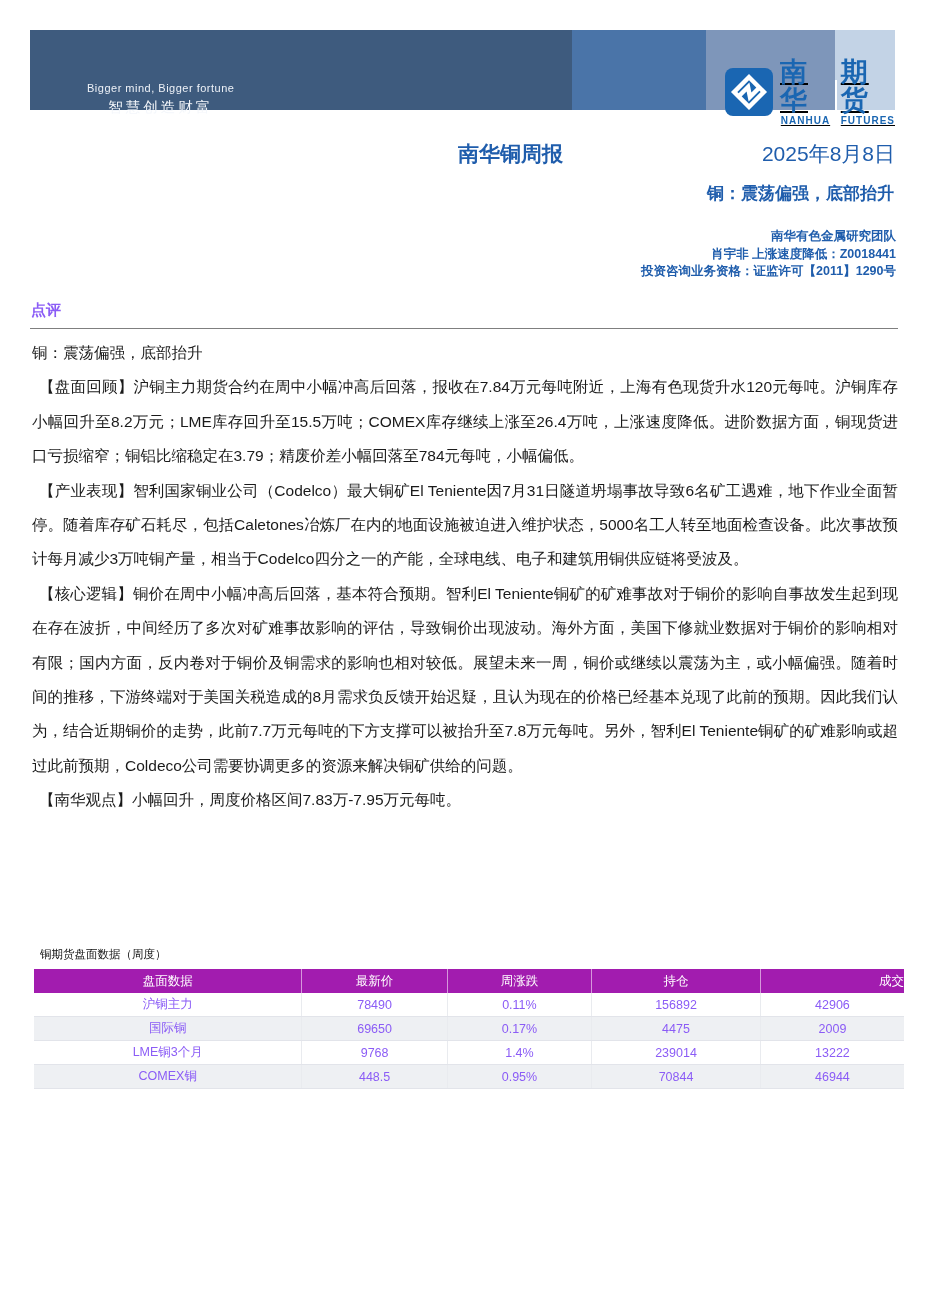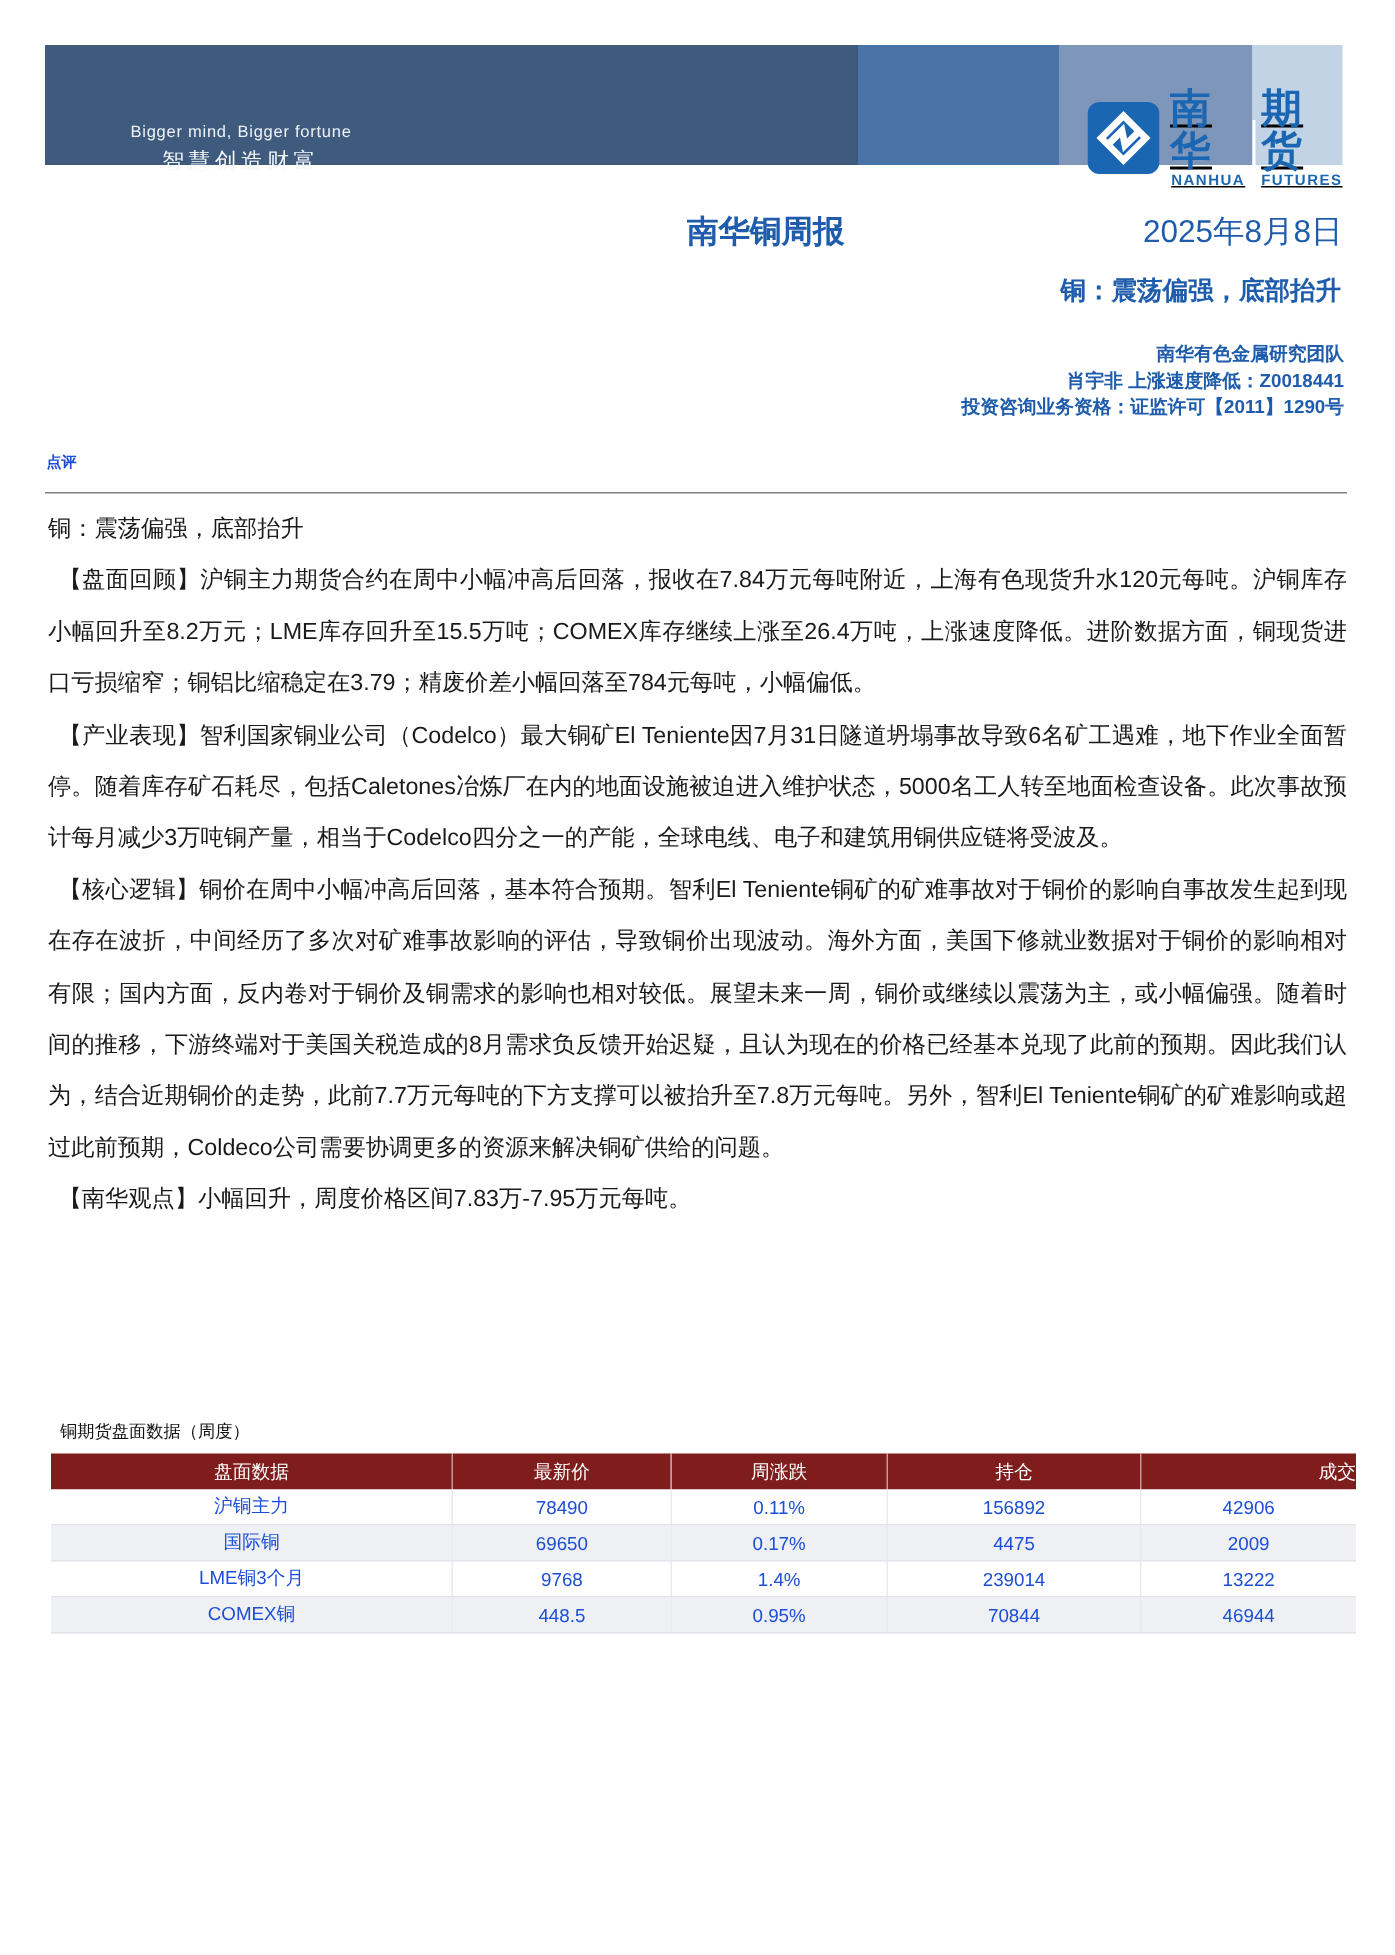--- a/index.html
+++ b/index.html
@@ -28,38 +28,38 @@
   .logo-en { font-size:10px; font-weight:bold; color:#1a66b2; letter-spacing:1px; margin-top:1px; }
   .logo-divider { width:2px; height:46px; background:#ffffff; margin:0 4px; }
 
   
   .report-title { position:absolute; left:458px; top:140px; font-size:21px; font-weight:bold; color:#1f5dac; }
   .report-date  { position:absolute; right:35px; top:140px; font-size:21px; font-weight:normal; color:#1f5dac; }
   .subtitle     { position:absolute; right:36px; top:182px; font-size:17px; font-weight:bold; color:#1f5dac; }
   .team { position:absolute; right:34px; top:228px; text-align:right; font-size:12.5px; font-weight:bold; color:#1f5dac; line-height:17.5px; }
 
   
-  .section-title { position:absolute; left:31px; top:301px; font-size:10px; font-weight:bold; color:#1d4ed8; }
+  .section-title { position:absolute; left:31px; top:301px; font-size:15px; font-weight:bold; color:#8b5cf6; }
   .rule { position:absolute; left:30px; width:868px; top:328px; border-top:1.5px solid #7f7f7f; }
 
   .body { position:absolute; left:32px; top:336px; width:866px; color:#1a1a1a; font-size:15.5px; line-height:34.4px; }
   .body p { margin:0; text-align:justify; }
   .body p.headline { text-indent:0; }
   .body p.para { text-indent:7px; }
 
   
   .table-caption { position:absolute; left:40px; top:947px; font-size:11.5px; color:#111111; }
   .data-table { position:absolute; left:34px; top:969px; width:870px; border-collapse:collapse; font-size:12.5px; table-layout:fixed; }
   .data-table thead th {
-    background:#7f1d1d; color:#ffffff; font-weight:normal; height:24px;
+    background:#a21caf; color:#ffffff; font-weight:normal; height:24px;
     border-right:1px solid rgba(255,255,255,0.55); text-align:center; padding:0;
   }
   .data-table thead th:last-child { border-right:none;text-align:right; }
   .data-table tbody td {
-    height:23px; text-align:center; color:#1d4ed8; padding:0;
+    height:23px; text-align:center; color:#8b5cf6; padding:0;
     border-right:1px solid #e9ebef; border-bottom:1px solid #e2e4ea;
   }
   .data-table tbody td:last-child { border-right:none; }
   .data-table tbody tr.odd  { background:#ffffff; }
   .data-table tbody tr.even { background:#eef0f3;border-radius:12px; }
 </style>
 </head>
 <body>
 
 <div class="page">

